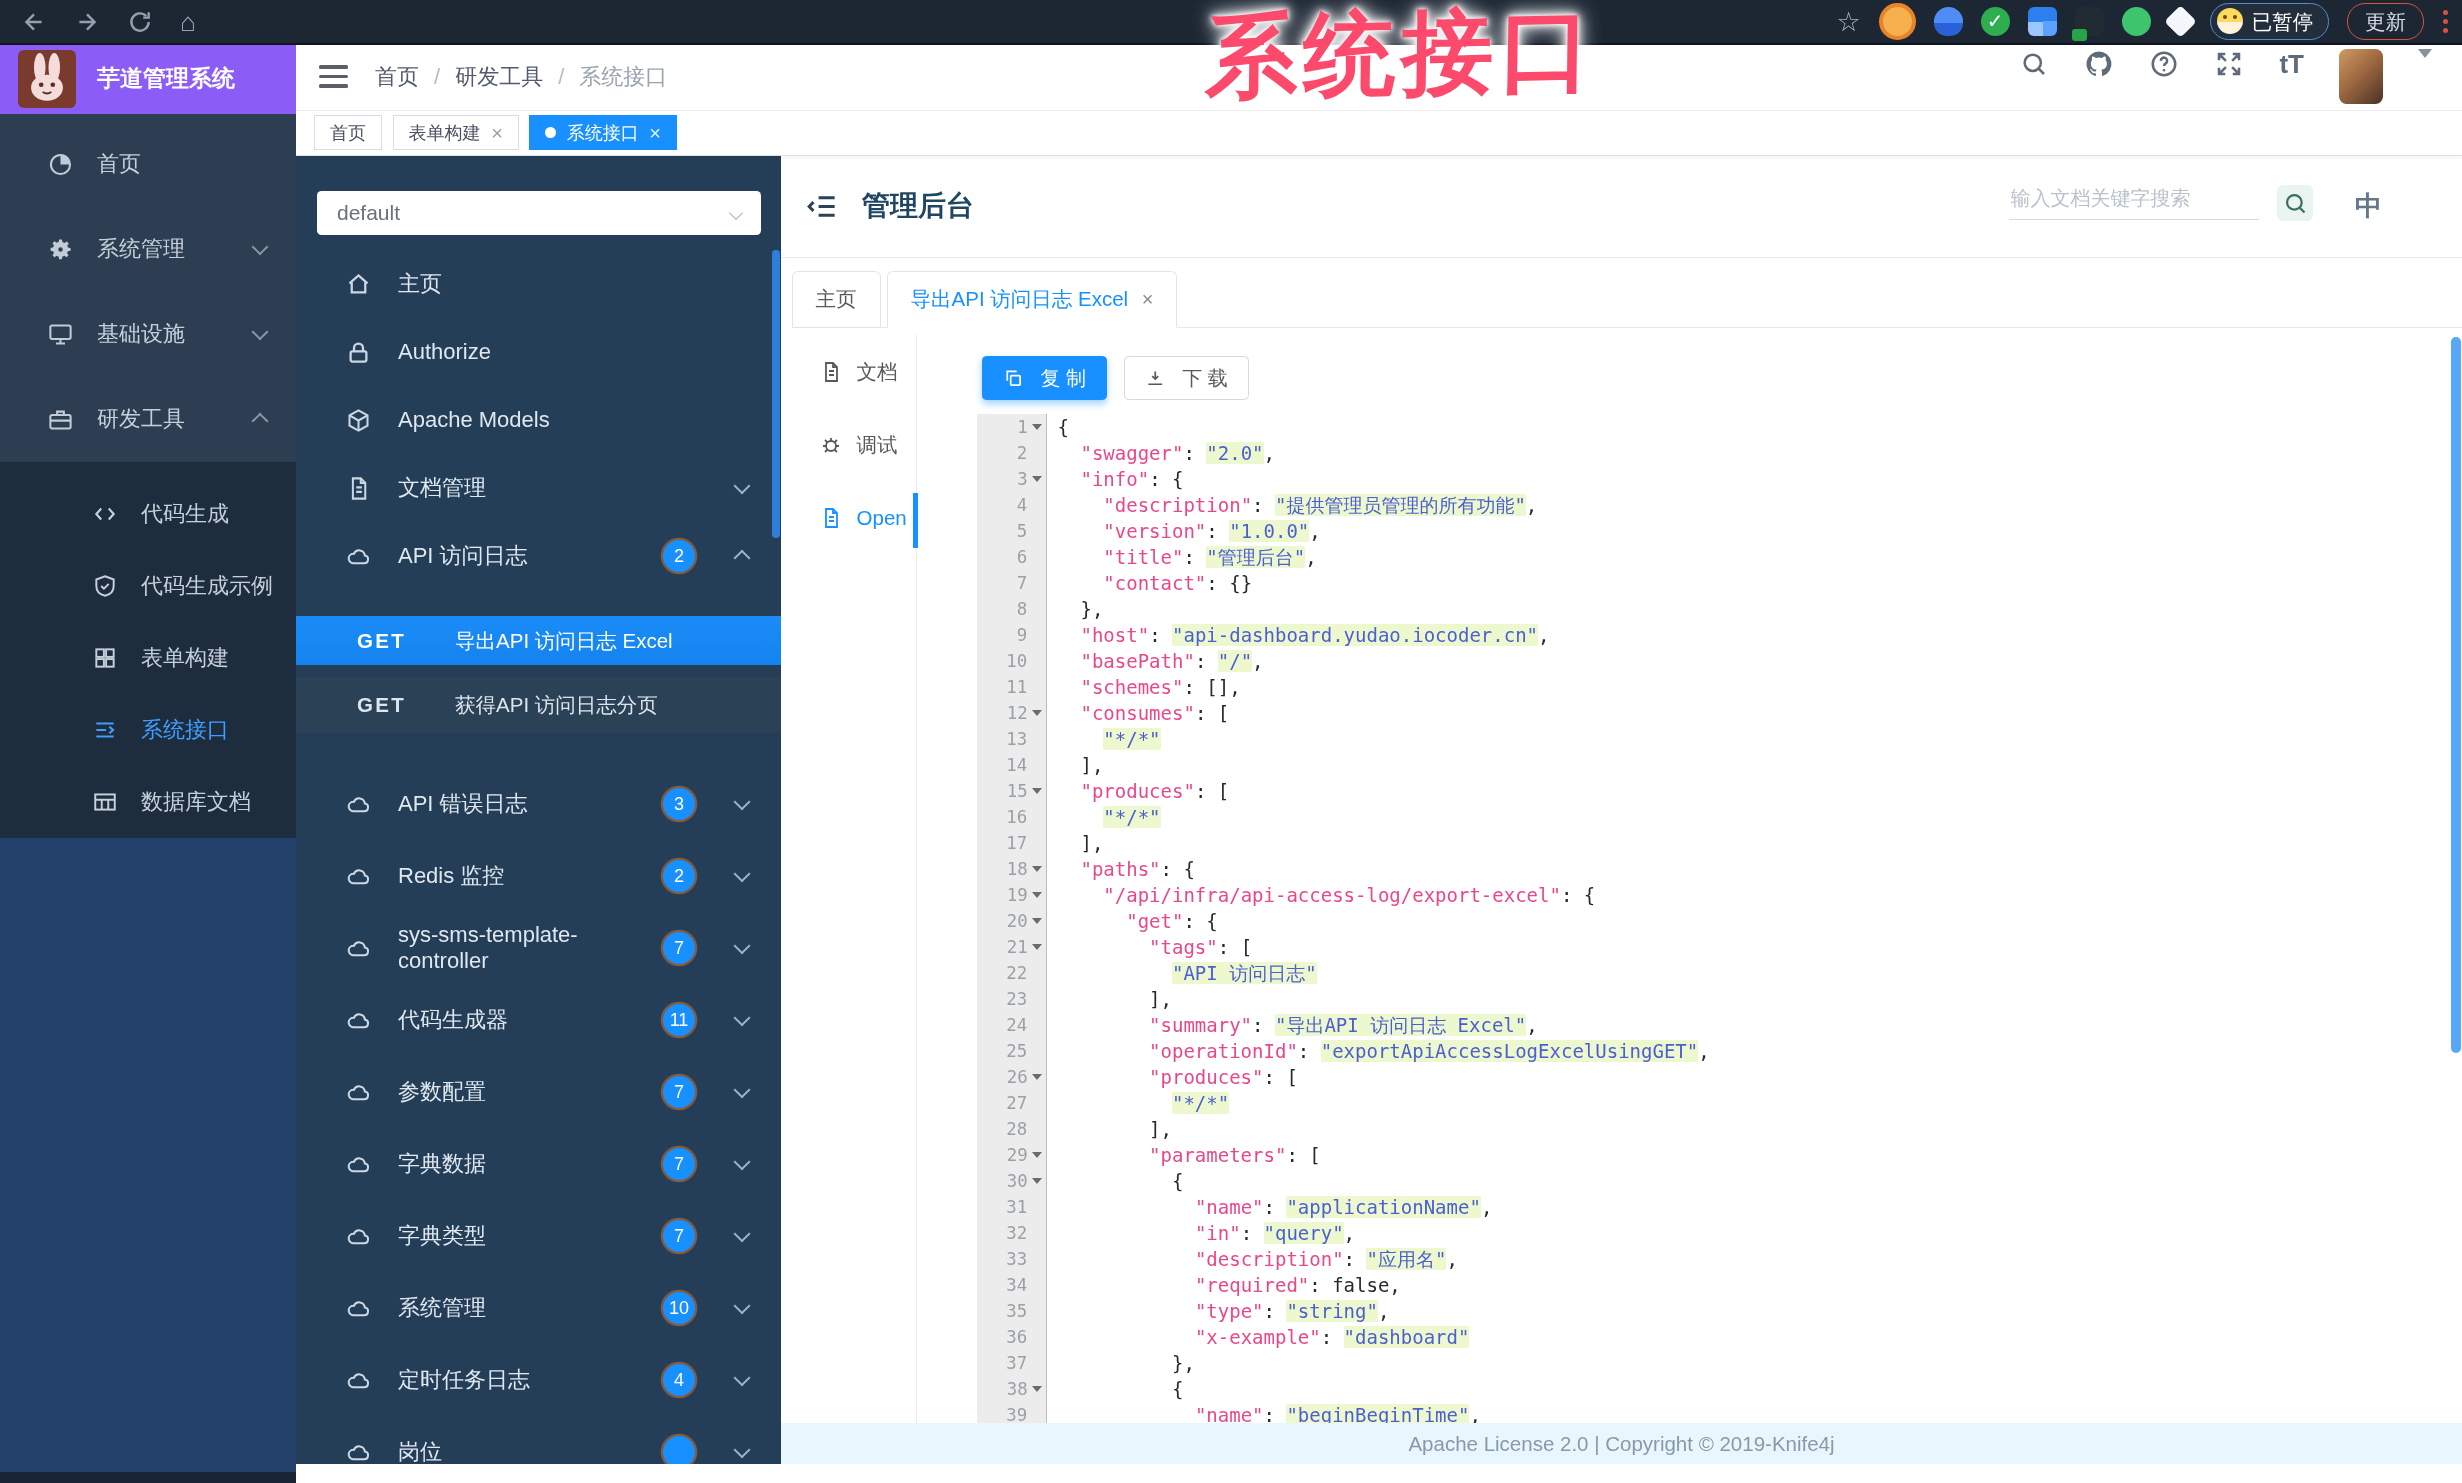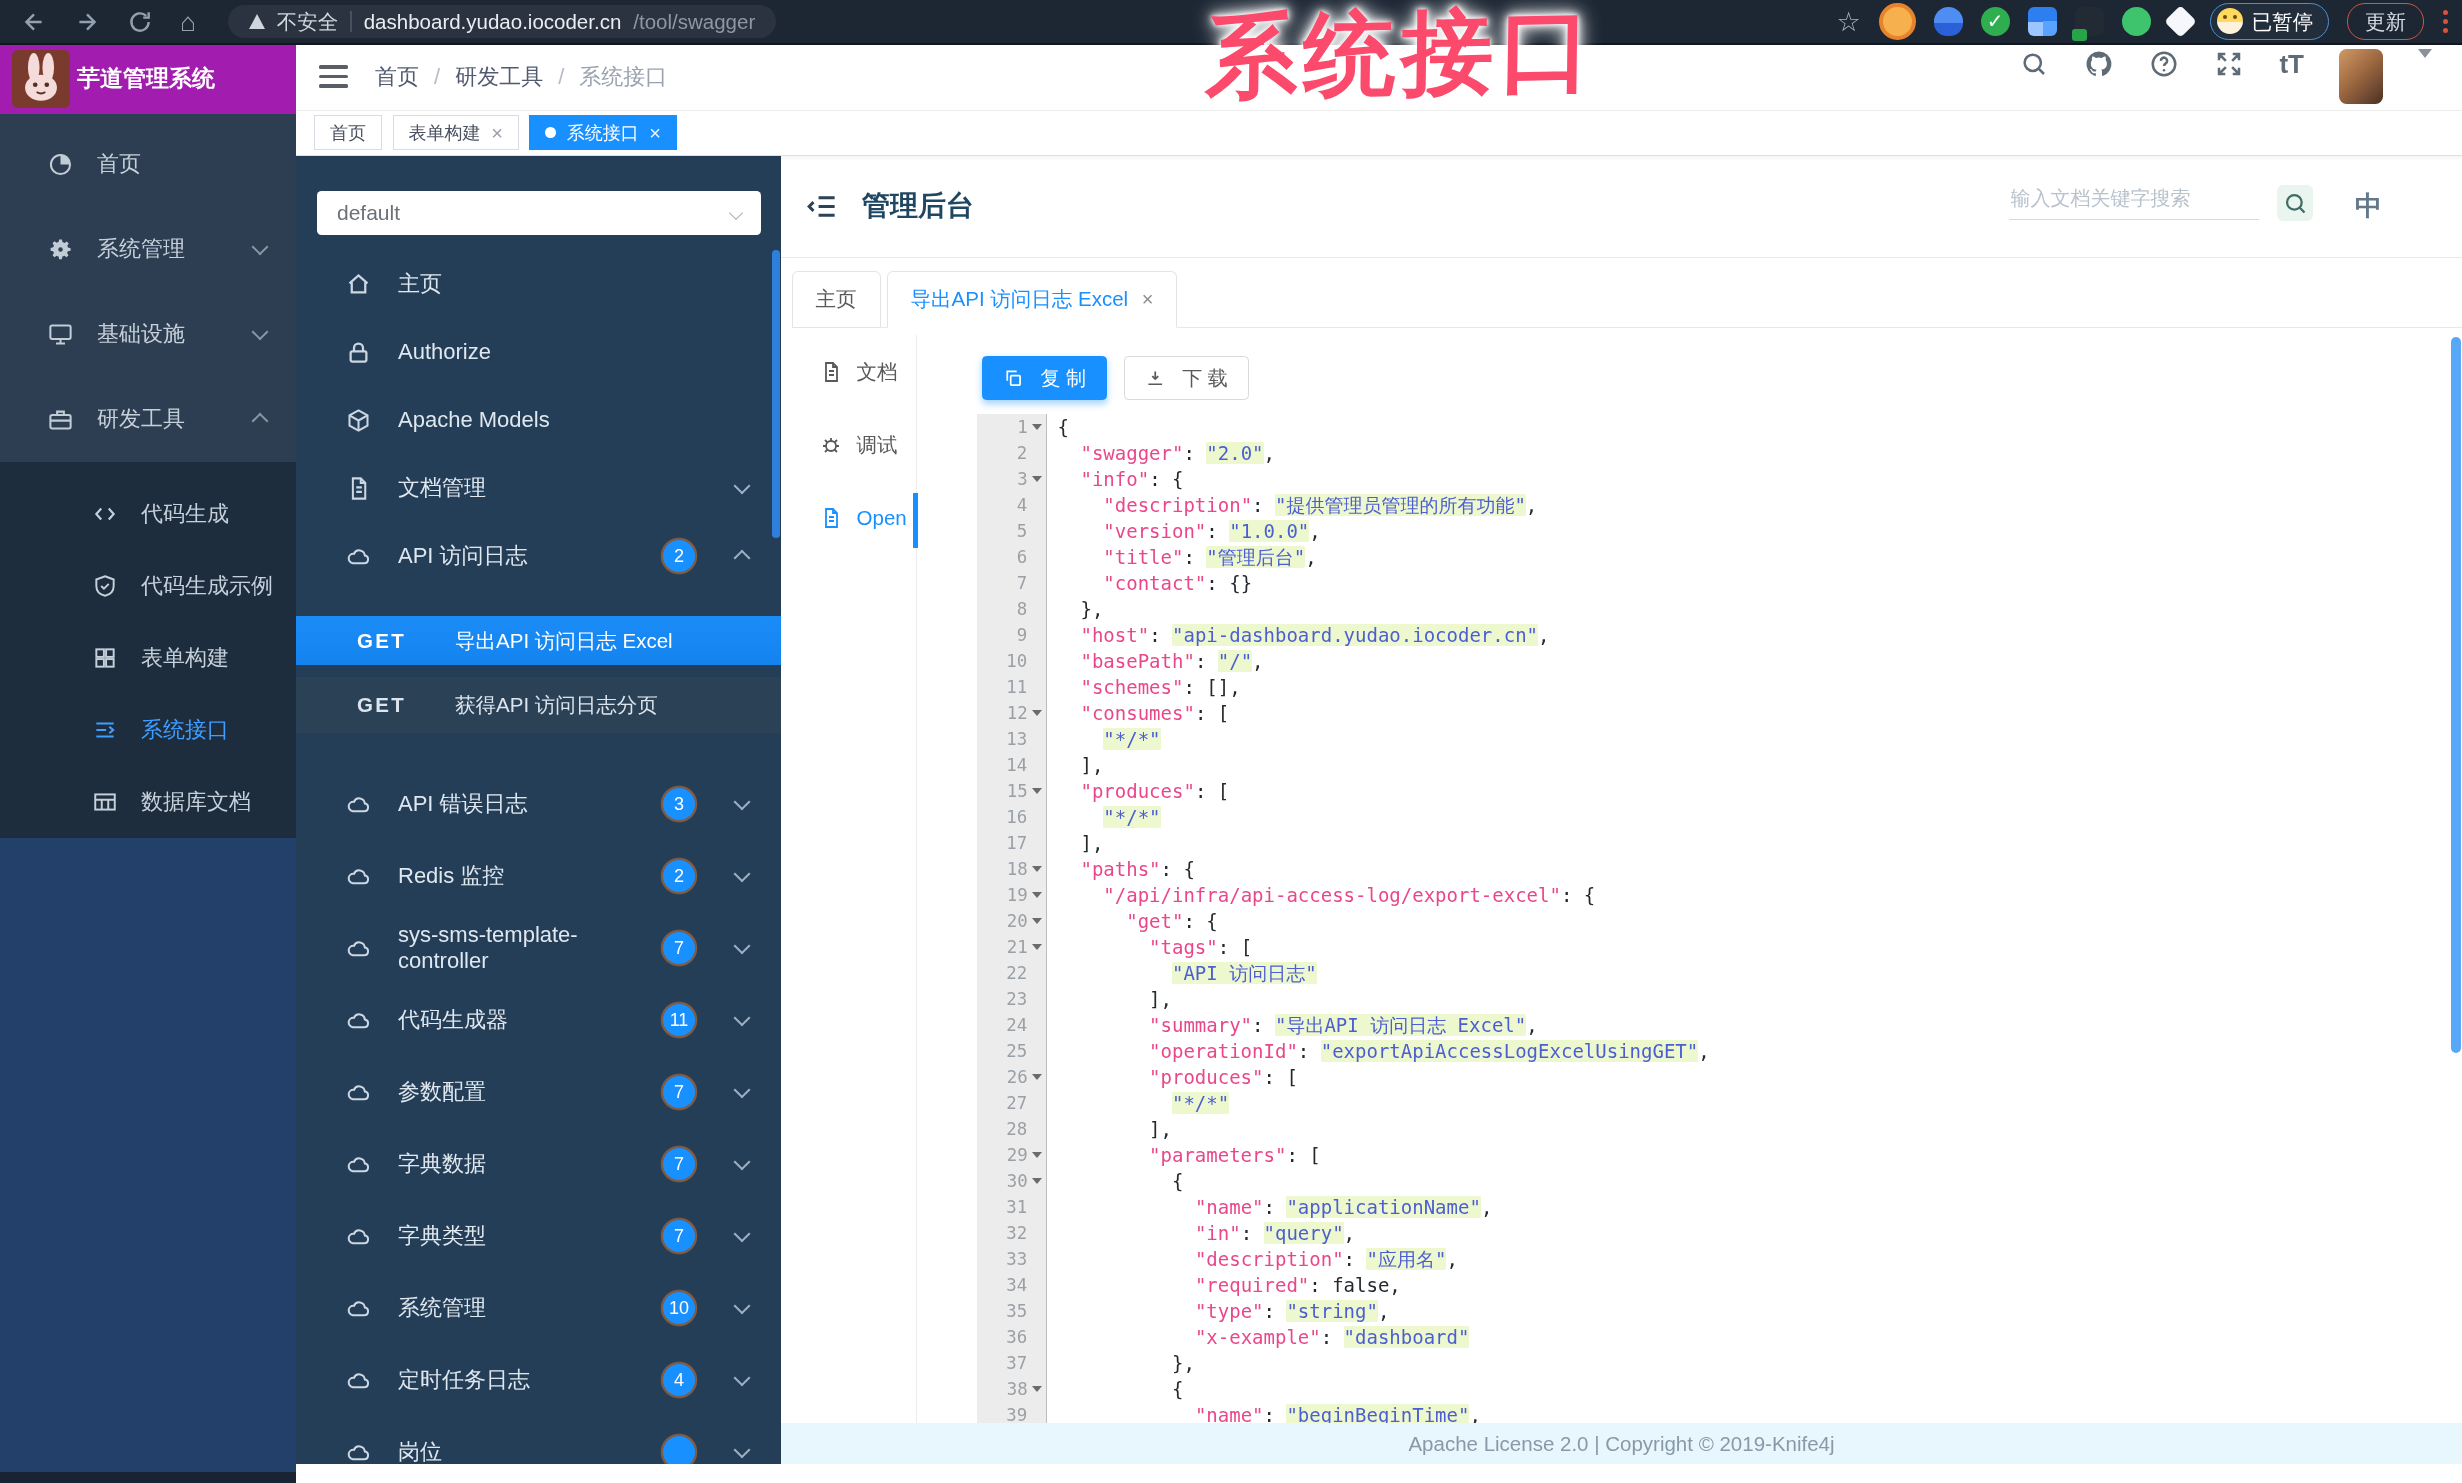--- a/index.html
+++ b/index.html
@@ -42,21 +42,21 @@
   .menu-dots i{width:5.3px;height:5.3px;border-radius:50%;background:#d9523c}
 
   
   .overlay-title{position:absolute;left:1189px;top:-7.6px;width:425px;text-align:center;z-index:60;
     font-family:"DejaVu Sans",sans-serif;font-weight:bold;font-size:92px;letter-spacing:6px;color:#fb4a6c;
     transform:rotate(-1.2deg) skewX(-2deg);
     text-shadow:0 0 4.5px #fff,0 0 9px #fff,0 0 15px #fff,0 0 23px rgba(255,255,255,.95)}
 
   
   .main-sidebar{position:absolute;left:0;top:43px;width:296px;bottom:0;background:#2e3e52;display:flex;flex-direction:column;z-index:6}
-  .logo-row{display:flex;align-items:center;gap:7px;height:71px;padding-left:12px;flex:none;background:#a21caf}
+  .logo-row{display:flex;align-items:center;gap:21px;height:71px;padding-left:18px;flex:none;background:#8b5cf6}
   .logo-img{width:58px;height:58px;border-radius:4.5px;overflow:hidden;flex:none}
   .logo-text{color:#fff;font-size:23px;font-weight:bold}
   .menu-list{padding-top:7.6px;flex:none}
   .menu-item{height:85px;display:flex;align-items:center;color:#c6d0da;font-size:22px;padding:0 30px 0 47px;gap:23px}
   .menu-item .mi-icon{width:27px;height:27px;color:#c2ccd6}
   .submenu{background:#1e2d3e;padding-top:16.7px;flex:none}
   .sub-item{height:72px;display:flex;align-items:center;padding-left:92px;gap:23px;color:#c6d0da;font-size:22px}
   .sub-item .mi-icon{width:26px;height:26px}
   .sub-item.active{color:#3f9eff}
   .sidebar-rest{flex:1;background:#23406a}
@@ -160,27 +160,20 @@
         </svg>
       </span>
     <span class="bicon">
         <svg viewBox="0 0 24 24" fill="none" stroke="currentColor" stroke-width="2.2">
           <path d="M20 12a8 8 0 1 1-2.3-5.6"></path>
           <path d="M20 3v5h-5"></path>
         </svg>
       </span>
     <span class="home-glyph">⌂</span>
   </div>
-  <div class="url-cap">
-    <span class="warn-tri"></span>
-    <span class="sec-label">不安全</span>
-    <span class="url-div"></span>
-    <span class="url-host">dashboard.yudao.iocoder.cn</span>
-      <span class="url-path">/tool/swagger</span>
-  </div>
   <div class="browser-right">
     <span class="star">☆</span>
     <span class="ext ext1"></span>
     <span class="ext ext2"></span>
     <span class="ext ext3">✓</span>
     <span class="ext ext4"></span>
     <span class="ext ext5"></span>
     <span class="ext ext6"></span>
     <span class="ext ext7"></span>
     <span class="paused-pill">

